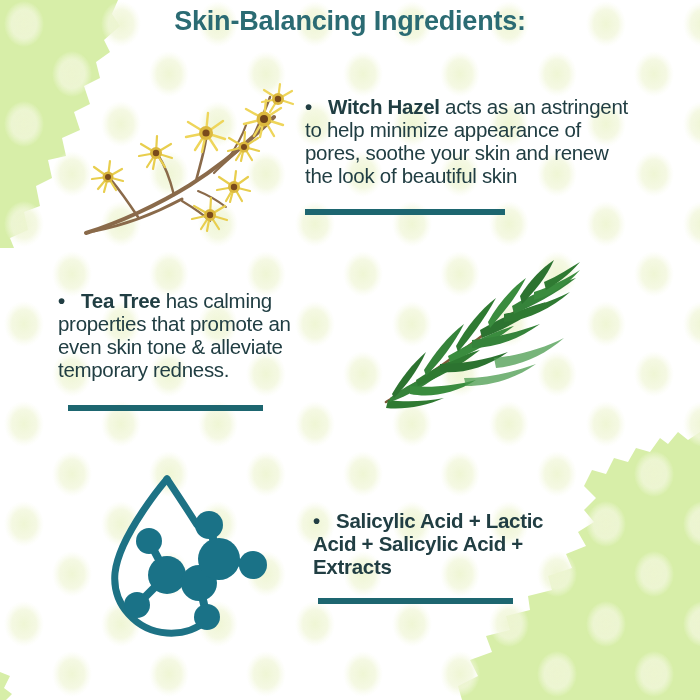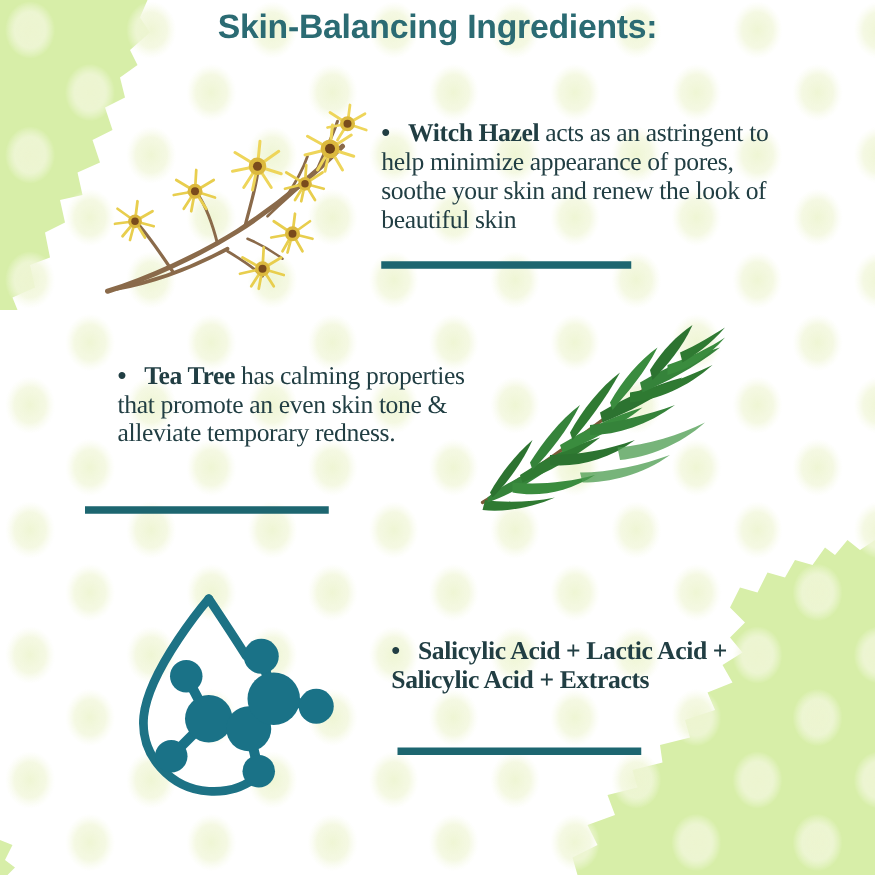--- a/index.html
+++ b/index.html
@@ -46,21 +46,20 @@
     color: #2b6b73;
     z-index: 6;
   }
 
   
   .block {
     position: absolute;
     z-index: 6;
     color: #213e43;
     line-height: 1.12;
-    font-family: Liberation Serif, serif;
   }
   .block p {
     margin: 0;
     font-size: 20.5px;
     letter-spacing: -0.3px;
   }
   .block .bullet {
     font-weight: bold;
   }
   .block b {
@@ -68,21 +67,20 @@
   }
   .block-1 {
     left: 305px;
     top: 96px;
     width: 330px;
   }
   .block-2 {
     left: 58px;
     top: 290px;
     width: 280px;
-    margin-left: 36px;
   }
   .block-3 {
     left: 313px;
     top: 510px;
     width: 270px;
     font-weight: bold;
   }
   .block-3 p {
     font-weight: bold;
   }

